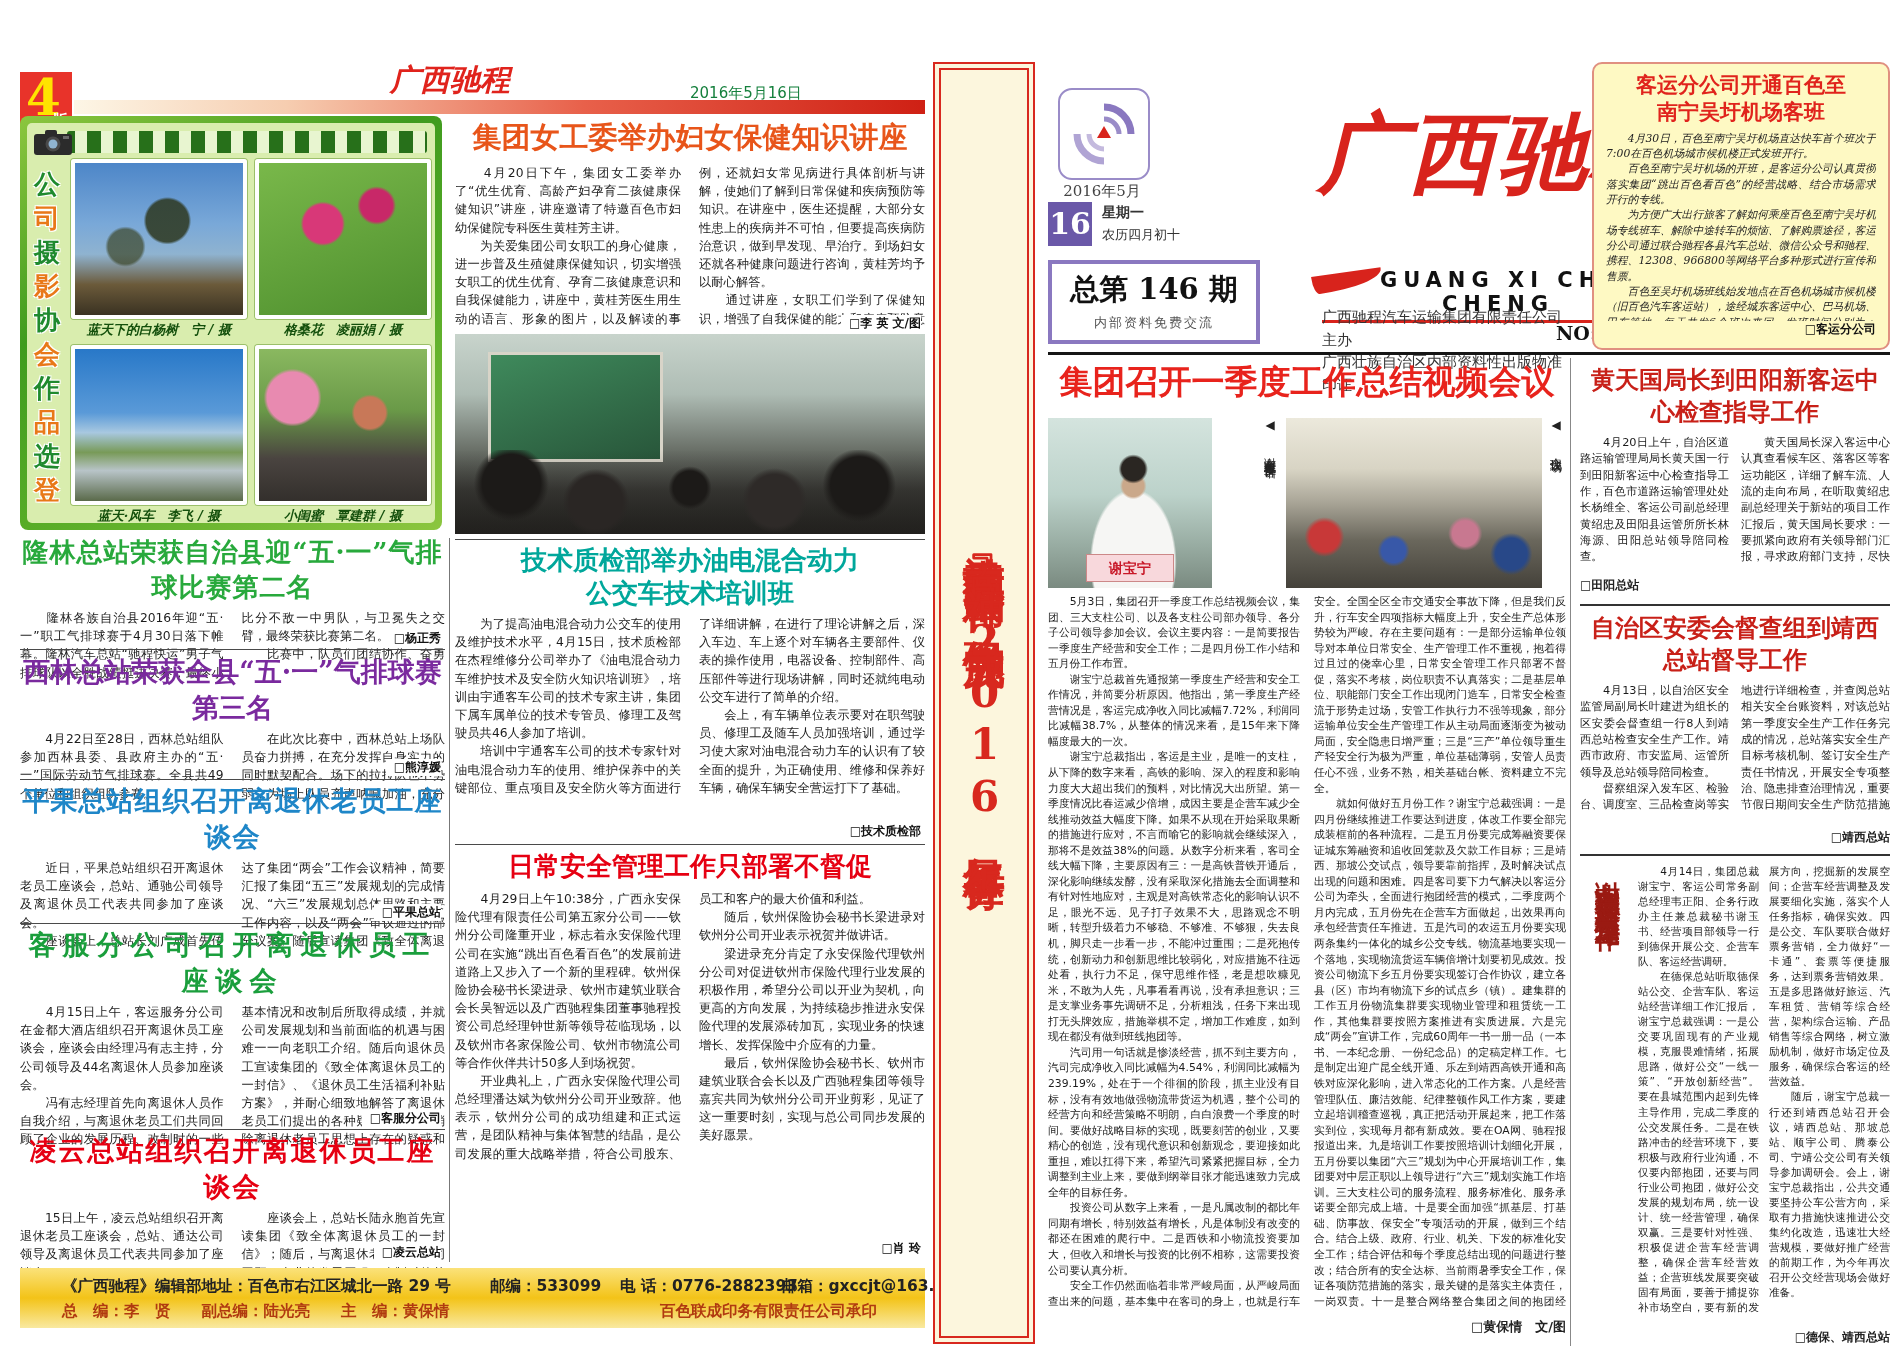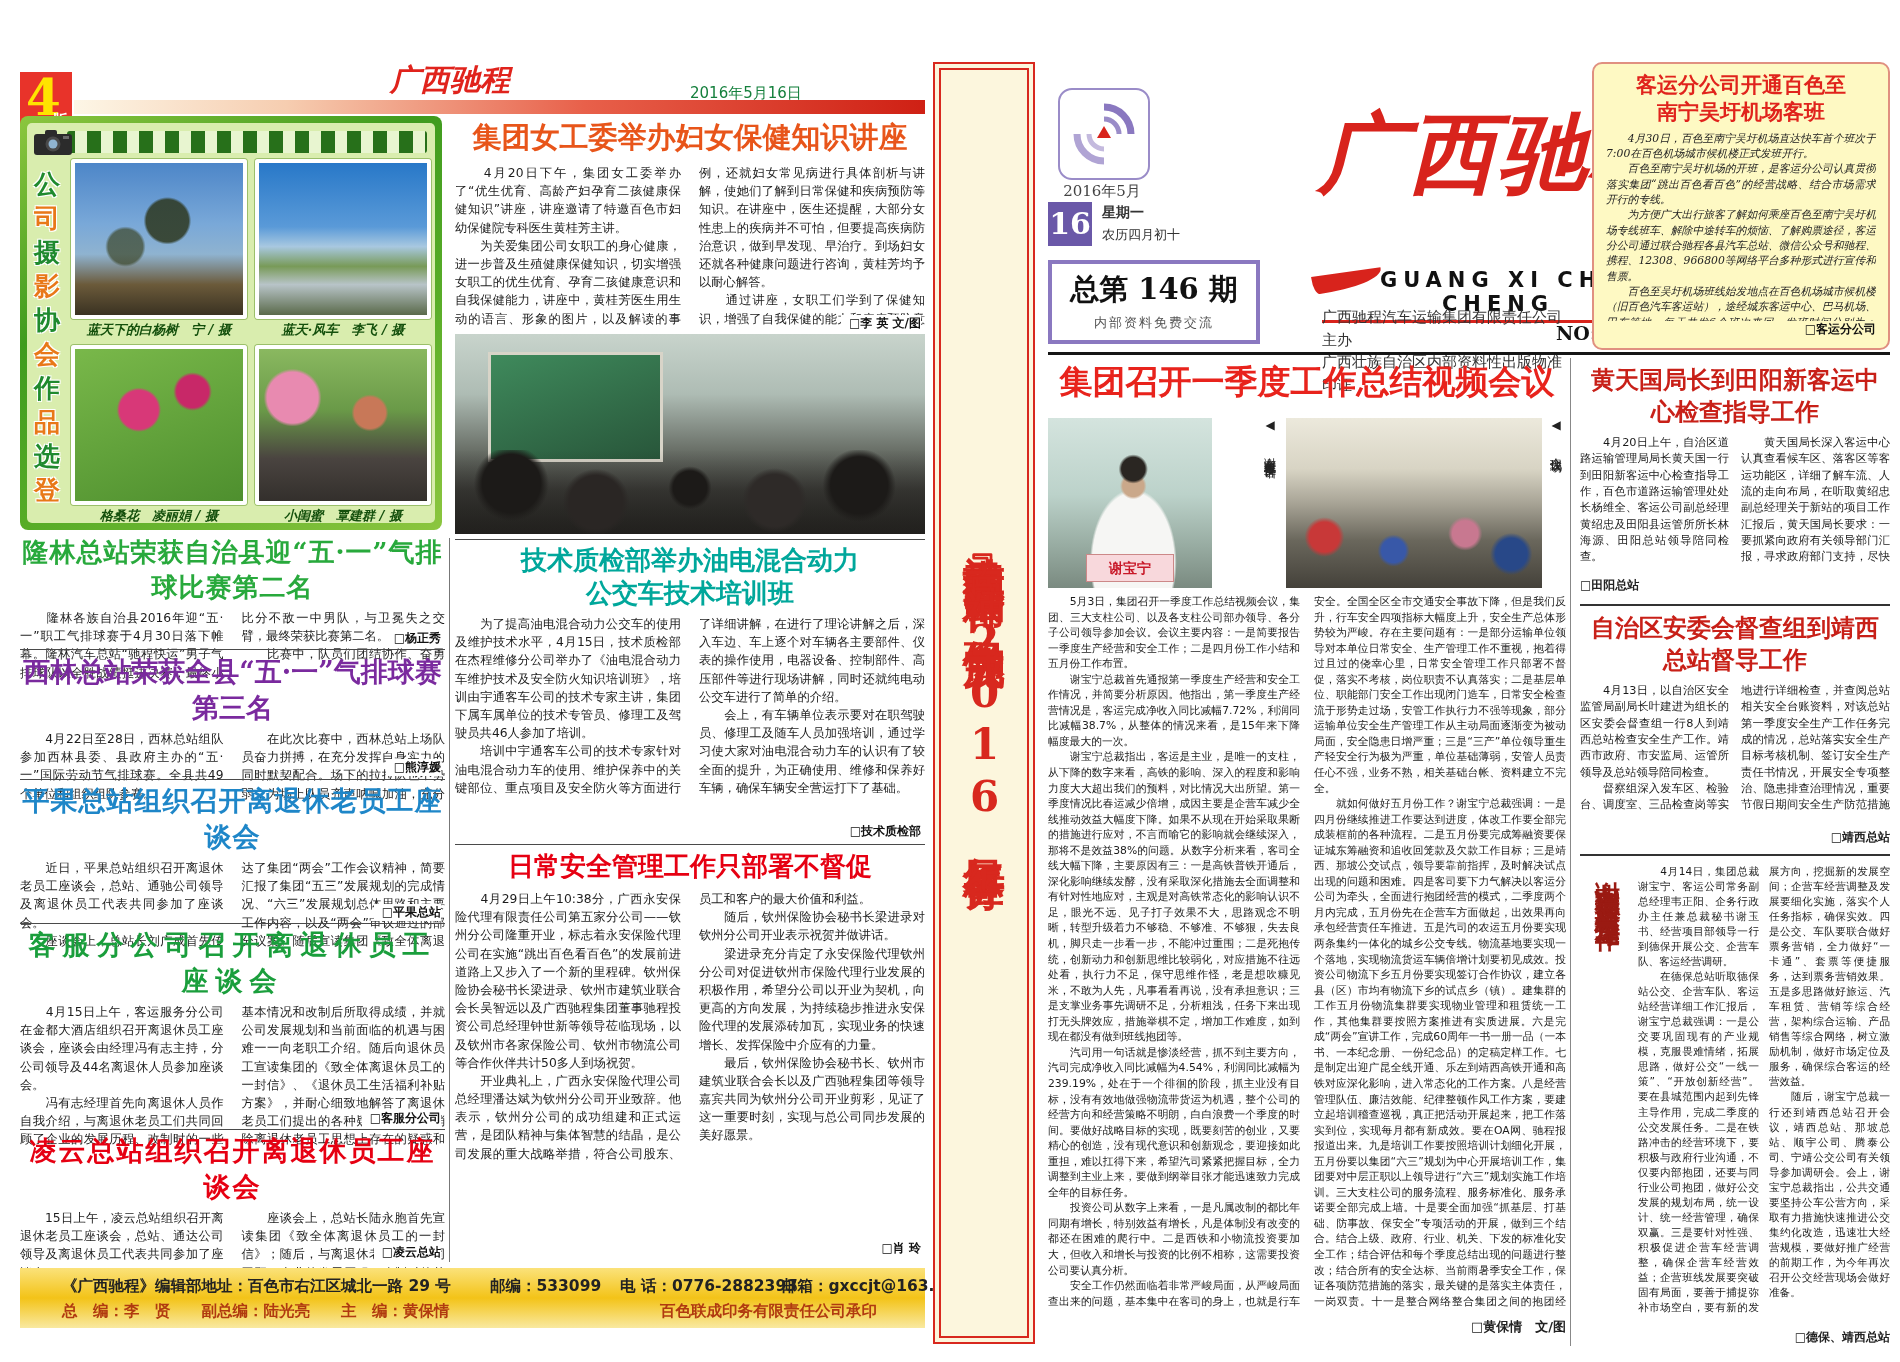--- a/index.html
+++ b/index.html
@@ -181,26 +181,26 @@
         <span>品</span>
         <span>选</span>
         <span>登</span>
       </div>
       <div class="pgrid">
         <div class="pcell">
           <div class="pimg ph-tree"></div>
           <div class="pcap"><span>蓝天下的白杨树</span>　<span>宁 / 摄</span></div>
         </div>
         <div class="pcell">
+          <div class="pimg ph-flower"></div>
+          <div class="pcap"><span>格桑花</span>　<span>凌丽娟 / 摄</span></div>
+        </div>
+        <div class="pcell">
           <div class="pimg ph-wind"></div>
           <div class="pcap"><span>蓝天·风车</span>　<span>李飞 / 摄</span></div>
-        </div>
-        <div class="pcell">
-          <div class="pimg ph-flower"></div>
-          <div class="pcap"><span>格桑花</span>　<span>凌丽娟 / 摄</span></div>
         </div>
         <div class="pcell">
           <div class="pimg ph-kids"></div>
           <div class="pcap"><span>小闺蜜</span>　<span>覃建群 / 摄</span></div>
         </div>
       </div>
     </div>
   </div>
 
   <div class="abs" style="left:20px;top:535px;width:425px;height:112px;">

